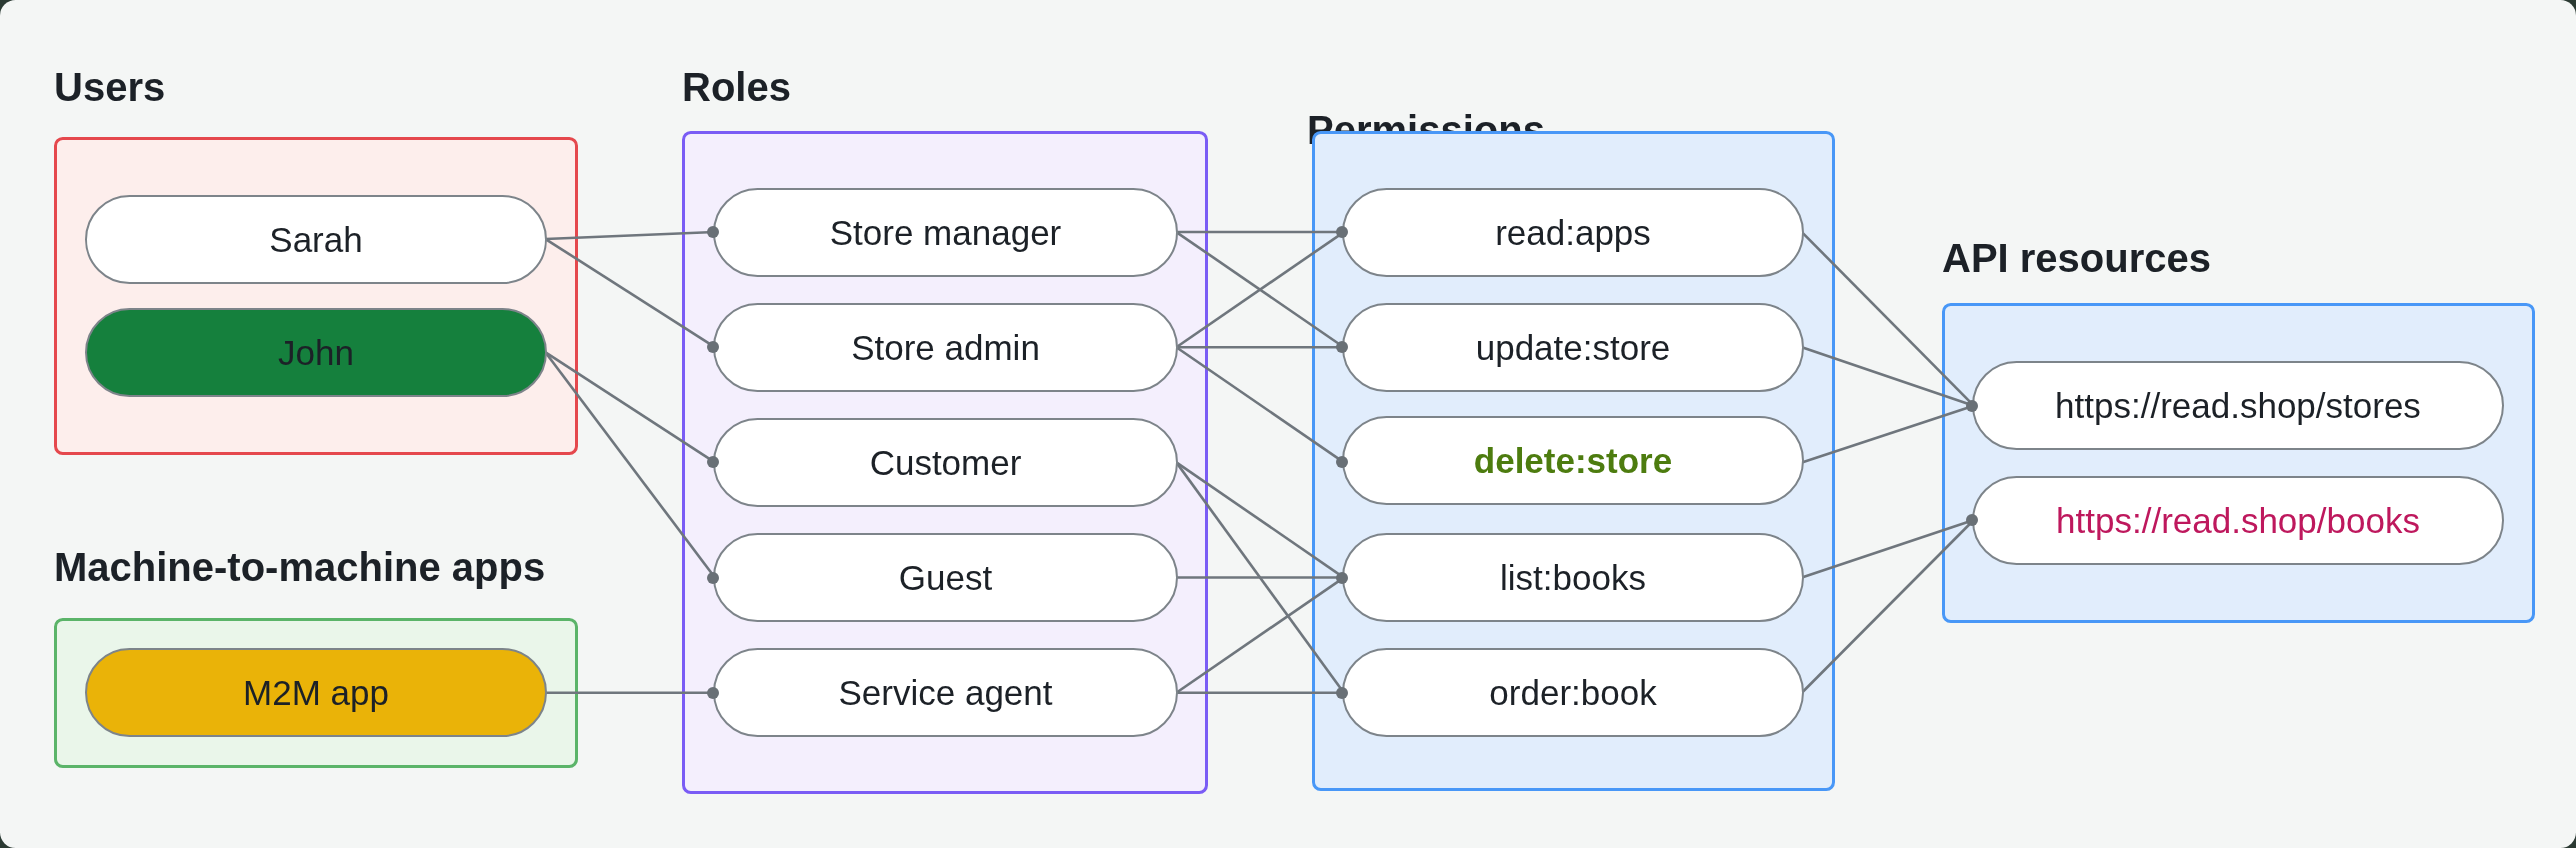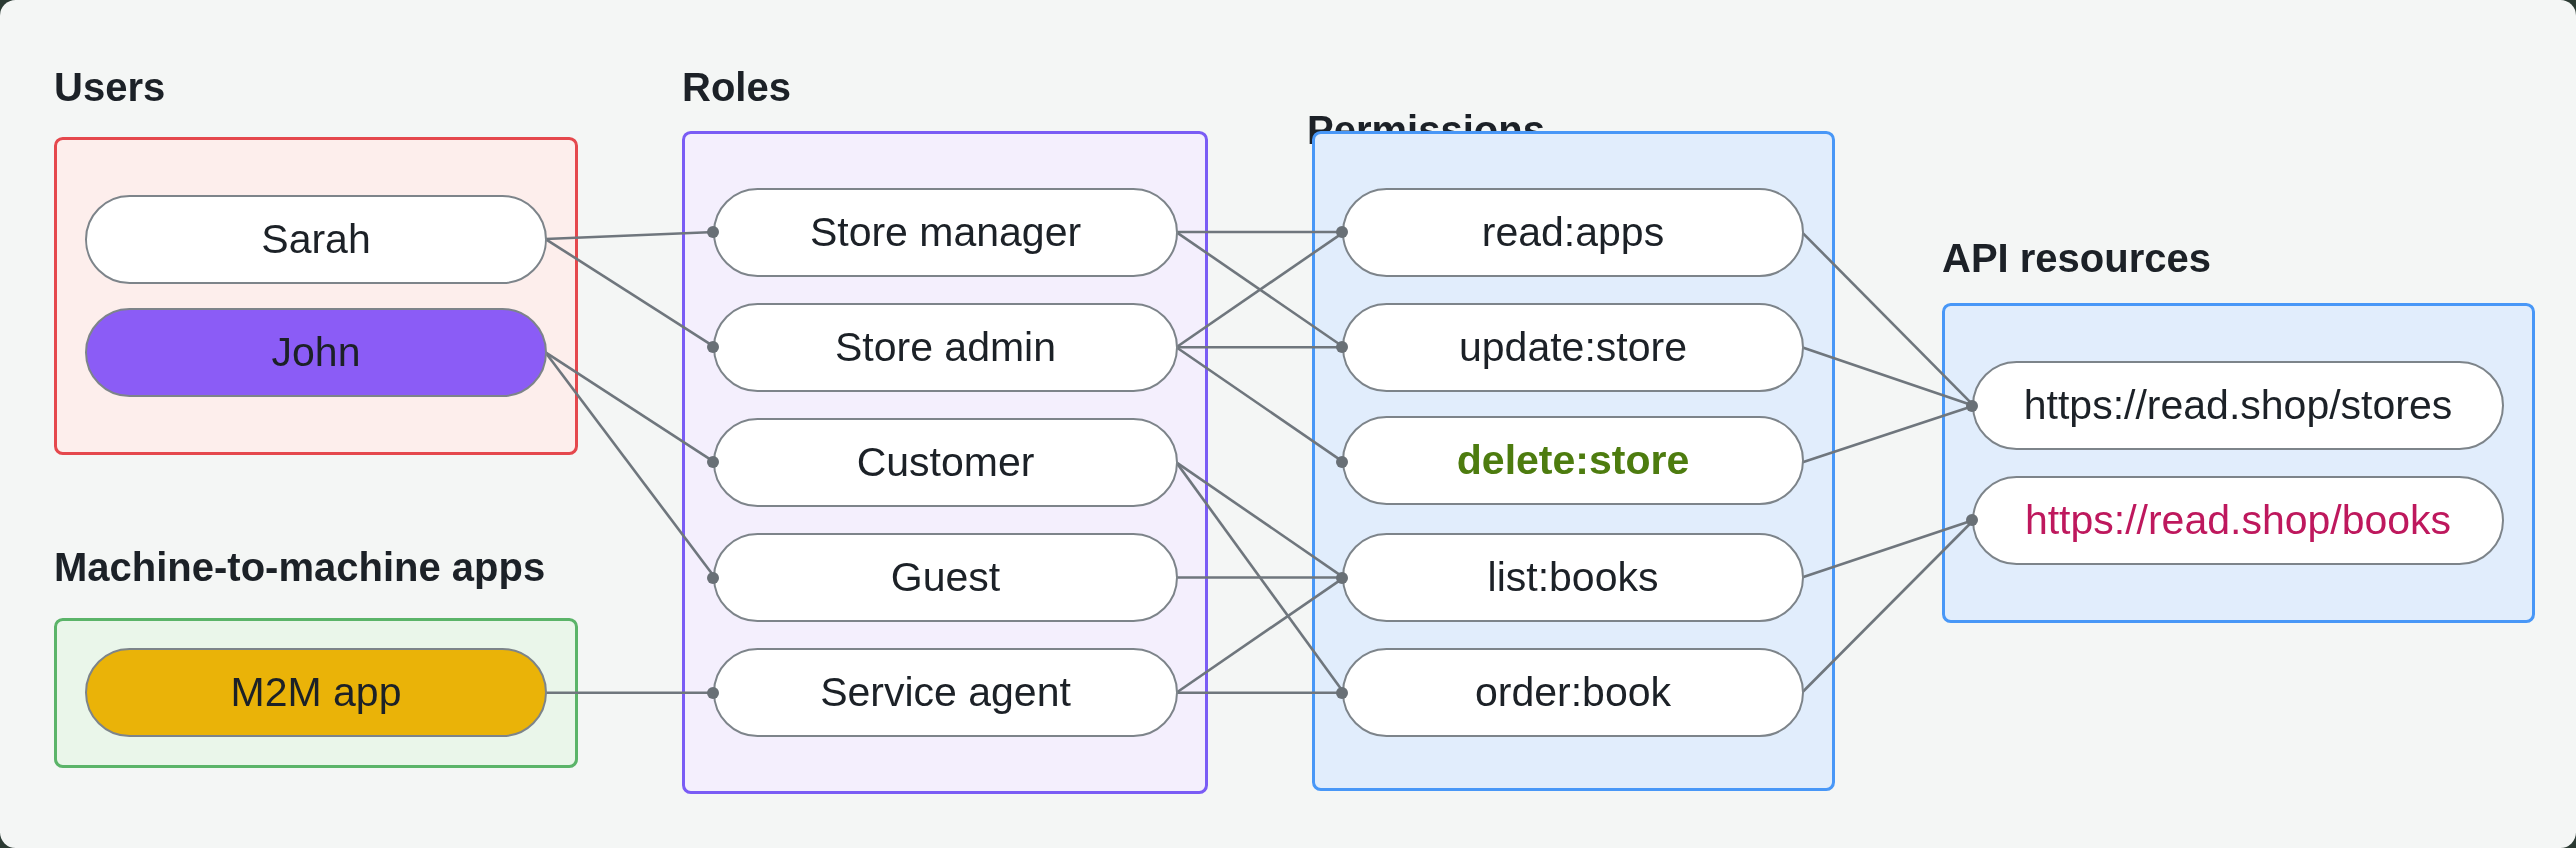--- a/index.html
+++ b/index.html
@@ -38,40 +38,40 @@
   }
   .pill {
     position: absolute;
     box-sizing: border-box;
     height: 89px;
     border-radius: 45px;
     border: 2.6px solid transparent;
     display: flex;
     align-items: center;
     justify-content: center;
-    font-size: 41px;
+    font-size: 35px;
     white-space: nowrap;
     z-index: 3;
   }
   .dot {
     position: absolute;
     width: 12.2px;
     height: 12.2px;
     border-radius: 50%;
     z-index: 4;
   }
 </style>
 </head>
 <body style="background: rgb(43, 58, 51);">
 
 <div id="canvas" style="background: rgb(244, 246, 245);">
     <div class="group-label" style="left: 54px; top: 65px; color: rgb(28, 33, 39);">Users</div>
     <div class="group-box" style="left: 54px; top: 137px; width: 524px; height: 318px; border-color: rgb(229, 72, 77); background: rgb(253, 238, 236);"></div>
     <div class="pill" style="left: 85px; top: 195px; width: 462px; background: rgb(255, 255, 255); border-color: rgb(125, 132, 138); color: rgb(28, 33, 39);">Sarah</div>
-    <div class="pill" style="left: 85px; top: 308px; width: 462px; background: #8b5cf6; border-color: rgb(125, 132, 138); color: rgb(28, 33, 39);">John</div>
+    <div class="pill" style="left: 85px; top: 308px; width: 462px; background: #15803d; border-color: rgb(125, 132, 138); color: rgb(28, 33, 39);">John</div>
     <div class="group-label" style="left: 54px; top: 545px; color: rgb(28, 33, 39);">Machine-to-machine apps</div>
     <div class="group-box" style="left: 54px; top: 618px; width: 524px; height: 150px; border-color: rgb(91, 180, 105); background: rgb(234, 246, 234);"></div>
     <div class="pill" style="left: 85px; top: 648px; width: 462px; background: #eab308; border-color: rgb(125, 132, 138); color: rgb(28, 33, 39);">M2M app</div>
     <div class="group-label" style="left: 682px; top: 65px; color: rgb(28, 33, 39);">Roles</div>
     <div class="group-box" style="left: 682px; top: 131px; width: 526px; height: 663px; border-color: rgb(122, 92, 245); background: rgb(244, 239, 253);"></div>
     <div class="pill" style="left: 713px; top: 188px; width: 465px; background: rgb(255, 255, 255); border-color: rgb(125, 132, 138); color: rgb(28, 33, 39);">Store manager</div>
     <div class="pill" style="left: 713px; top: 303px; width: 465px; background: rgb(255, 255, 255); border-color: rgb(125, 132, 138); color: rgb(28, 33, 39);">Store admin</div>
     <div class="pill" style="left: 713px; top: 418px; width: 465px; background: rgb(255, 255, 255); border-color: rgb(125, 132, 138); color: rgb(28, 33, 39);">Customer</div>
     <div class="pill" style="left: 713px; top: 533px; width: 465px; background: rgb(255, 255, 255); border-color: rgb(125, 132, 138); color: rgb(28, 33, 39);">Guest</div>
     <div class="pill" style="left: 713px; top: 648px; width: 465px; background: rgb(255, 255, 255); border-color: rgb(125, 132, 138); color: rgb(28, 33, 39);">Service agent</div>

